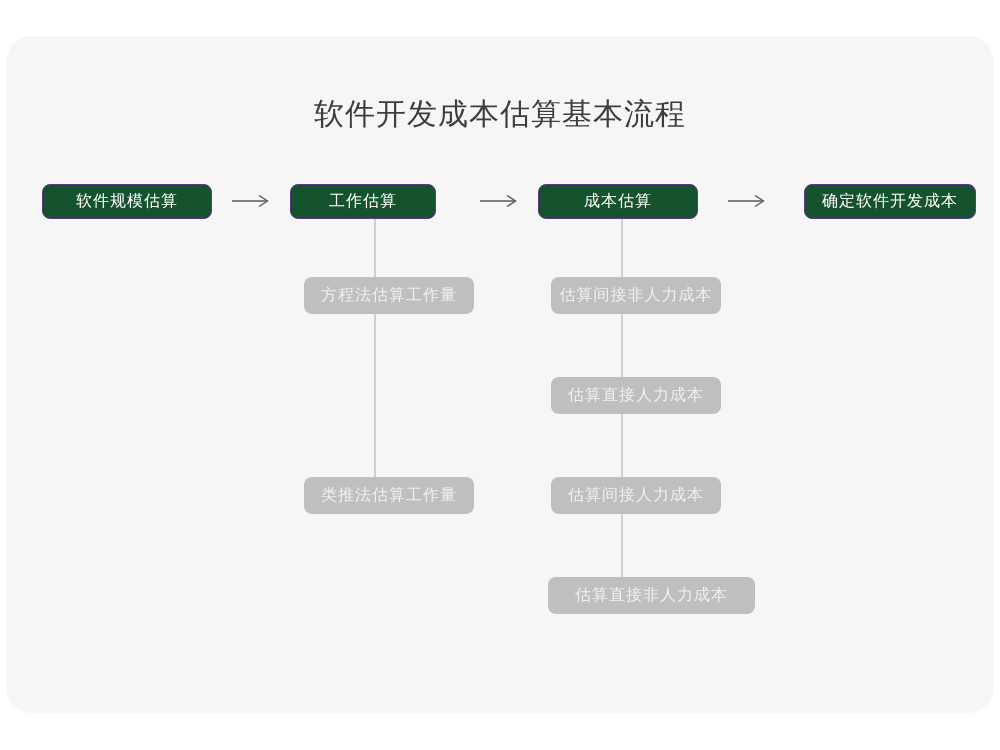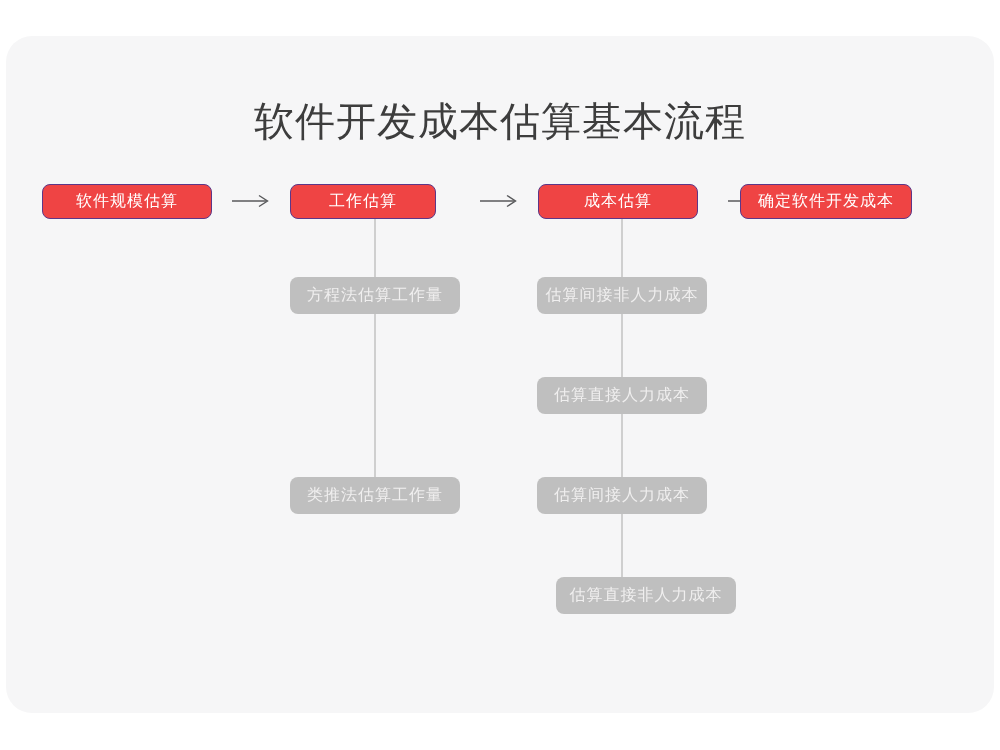--- a/index.html
+++ b/index.html
@@ -15,75 +15,76 @@
     left: 6px; top: 36px;
     width: 988px; height: 677px;
     background: #f6f6f7;
     border-radius: 26px;
   }
   .title {
     position: absolute;
     left: 0; top: 94px;
     width: 1000px;
     text-align: center;
-    font-size: 40px;
+    font-size: 30px;
     letter-spacing: 1px;
     color: #3d3d3d;
     font-weight: 500;
   }
   .node {
     position: absolute;
     height: 35px;
     display: flex;
     align-items: center;
     justify-content: center;
     font-size: 16px;
     letter-spacing: 1px;
     border-radius: 8px;
     white-space: nowrap;
     z-index: 2;
   }
   .node.primary {
-    background: #ef4444;
+    background: #14532d;
     border: 1px solid #5d3788;
     color: #ffffff;
   }
   .node.secondary {
     background: #bfbfbf;
     color: #f0efef;
     height: 37px;
+    margin-left: 14px;
   }
   .arrow {
     position: absolute;
     width: 38px; height: 14px;
     z-index: 1;
   }
   .connector {
     position: absolute;
     width: 2px;
     background: #cfcfcf;
     z-index: 0;
   }
   
   .step-1 { left: 42px;  top: 184px; width: 170px; }
   .step-2 { left: 290px; top: 184px; width: 146px; }
   .step-3 { left: 538px; top: 184px; width: 160px; }
-  .step-4 { left: 740px; top: 184px; width: 172px; }
+  .step-4 { left: 804px; top: 184px; width: 172px; }
   .arrow-1 { left: 232px; top: 194px; }
   .arrow-2 { left: 480px; top: 194px; }
   .arrow-3 { left: 728px; top: 194px; }
   
   .work-0 { left: 290px; top: 277px; width: 170px; }
   .work-1 { left: 290px; top: 377px; width: 170px; }
   .work-2 { left: 290px; top: 477px; width: 170px; }
   
   .cost-0 { left: 537px; top: 277px; width: 170px; }
   .cost-1 { left: 537px; top: 377px; width: 170px; }
   .cost-2 { left: 537px; top: 477px; width: 170px; }
-  .cost-3 { left: 556px; top: 577px; width: 180px; }
+  .cost-3 { left: 534px; top: 577px; width: 207px; }
   .connector-work { left: 374px; top: 219px; height: 277px; }
   .connector-cost { left: 621px; top: 219px; height: 377px; }
 </style>
 </head>
 <body>
 
 <div class="stage">
 
   <div class="card"></div>
 

